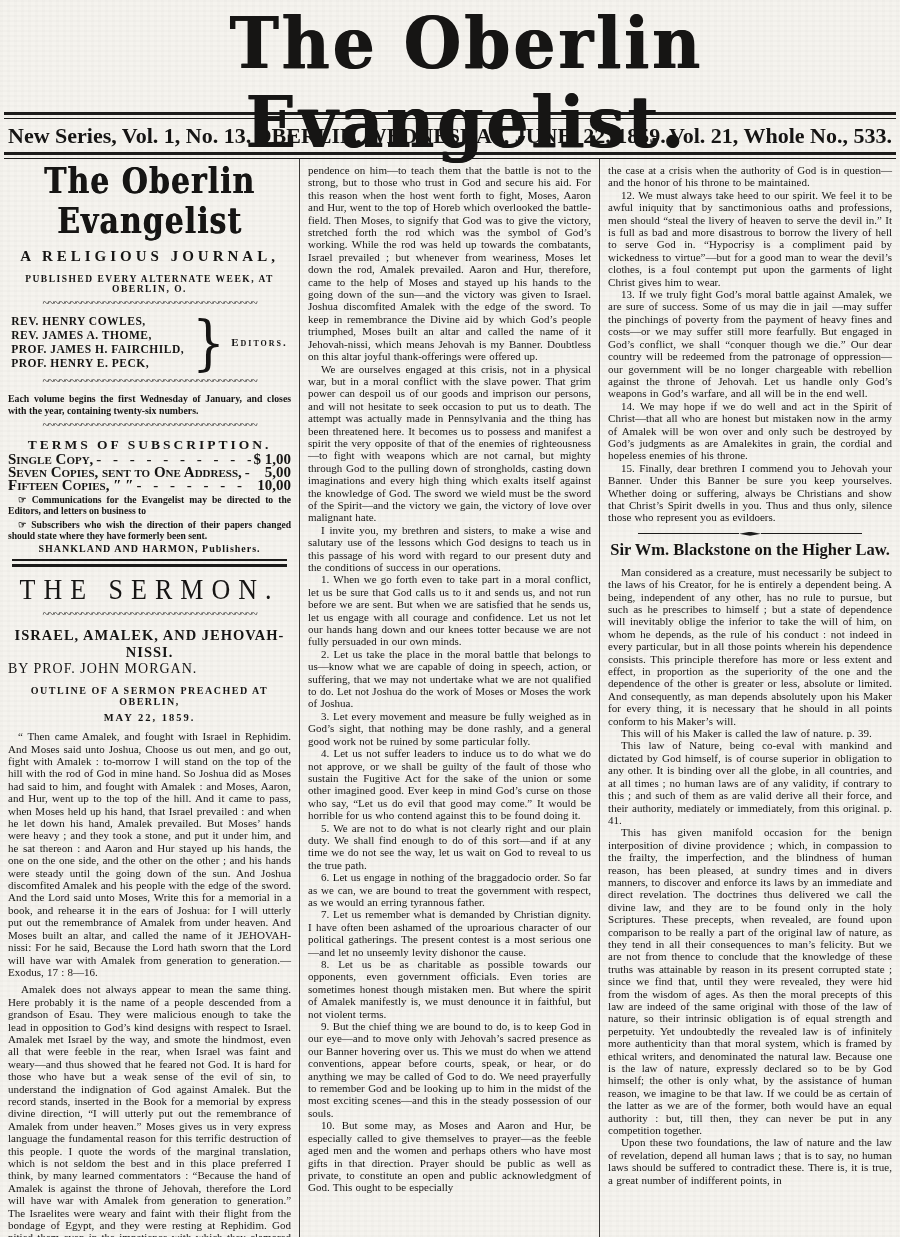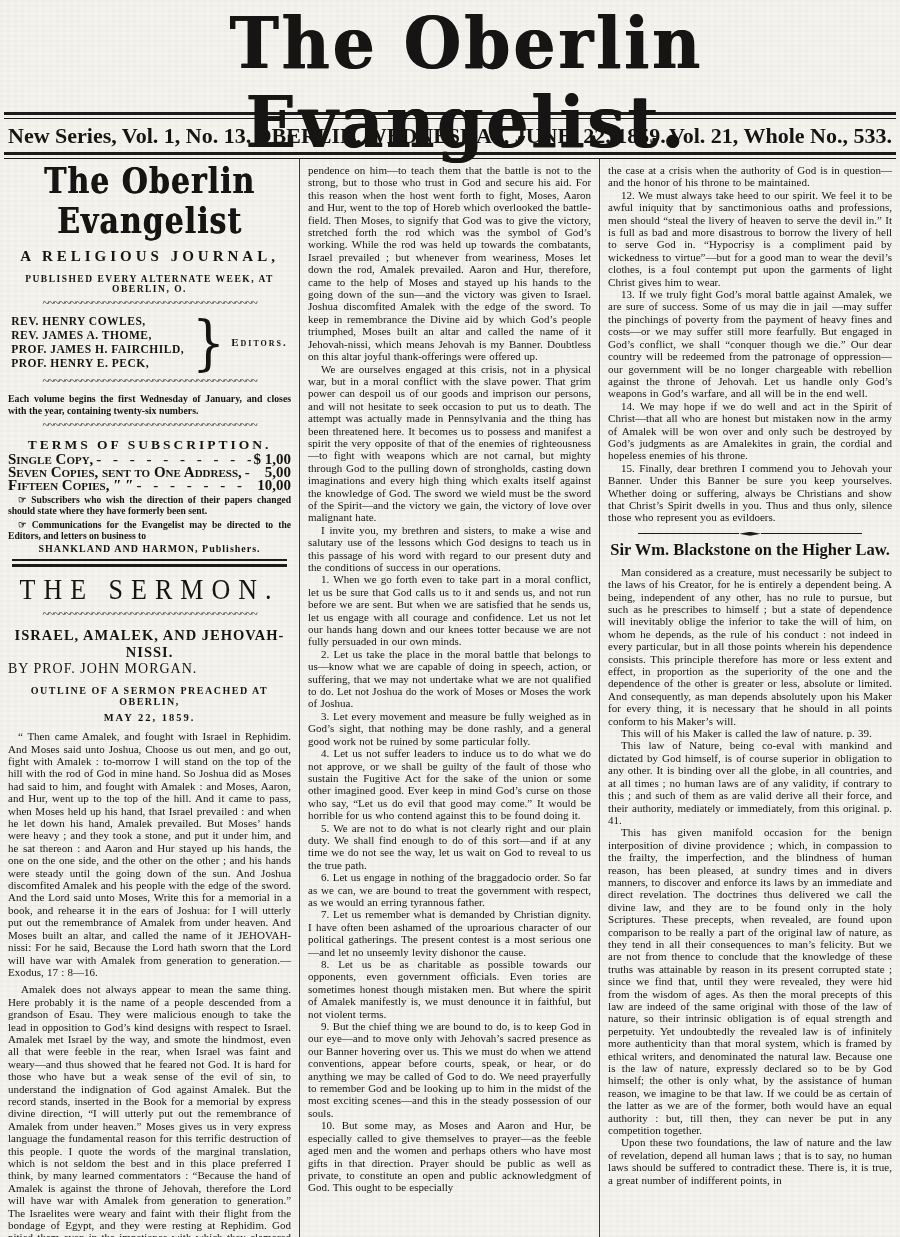--- a/index.html
+++ b/index.html
@@ -113,22 +113,22 @@
     <div class="terms-row">
       <span class="t-label">Seven Copies, sent to One Address,</span>
       <span class="t-leader"></span>
       <span class="t-price">5,00</span>
     </div>
     <div class="terms-row">
       <span class="t-label">Fifteen Copies,  ″        ″</span>
       <span class="t-leader"></span>
       <span class="t-price">10,00</span>
     </div>
+    <div class="fine-note">☞ Communications for the Evangelist may be directed to the Editors, and letters on business to</div>
     <div class="fine-note">☞ Subscribers who wish the direction of their papers changed should state where they have formerly been sent.</div>
-    <div class="fine-note">☞ Communications for the Evangelist may be directed to the Editors, and letters on business to</div>
     <div class="publisher-line">SHANKLAND AND HARMON, Publishers.</div>
     <div class="rule-heavy"></div>
     <div class="section-heading">THE SERMON.</div>
     <div class="wavy"></div>
     <div class="article-title">ISRAEL, AMALEK, AND JEHOVAH-NISSI.</div>
     <div class="byline">BY PROF. JOHN MORGAN.</div>
     <div class="outline-line">OUTLINE OF A SERMON PREACHED AT OBERLIN,</div>
     <div class="outline-date">MAY 22, 1859.</div>
     <p class="body-p quote-p">“ Then came Amalek, and fought with Israel in Rephidim. And Moses said unto Joshua, Choose us out men, and go out, fight with Amalek : to-morrow I will stand on the top of the hill with the rod of God in mine hand.  So Joshua did as Moses had said to him, and fought with Amalek : and Moses, Aaron, and Hur, went up to the top of the hill.  And it came to pass, when Moses held up his hand, that Israel prevailed : and when he let down his hand, Amalek prevailed.  But Moses’ hands were heavy ; and they took a stone, and put it under him, and he sat thereon : and Aaron and Hur stayed up his hands, the one on the one side, and the other on the other ; and his hands were steady until the going down of the sun.  And Joshua discomfited Amalek and his people with the edge of the sword.  And the Lord said unto Moses, Write this for a memorial in a book, and rehearse it in the ears of Joshua: for I will utterly put out the remembrance of Amalek from under heaven.  And Moses built an altar, and called the name of it JEHOVAH-nissi:  For he said, Because the Lord hath sworn that the Lord will have war with Amalek from generation to generation.—Exodus, 17 : 8—16.</p>
     <div class="spacer-para"></div>

